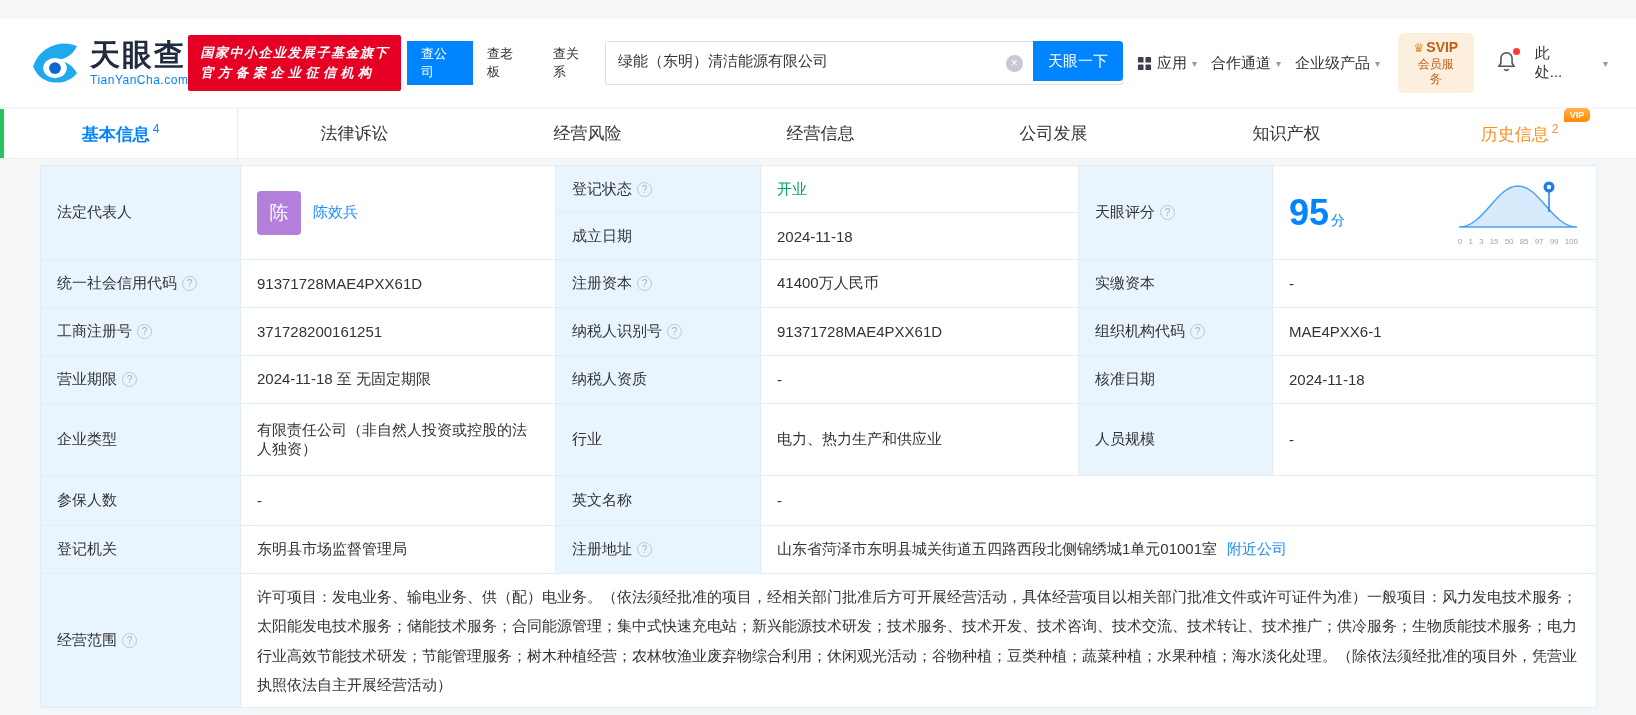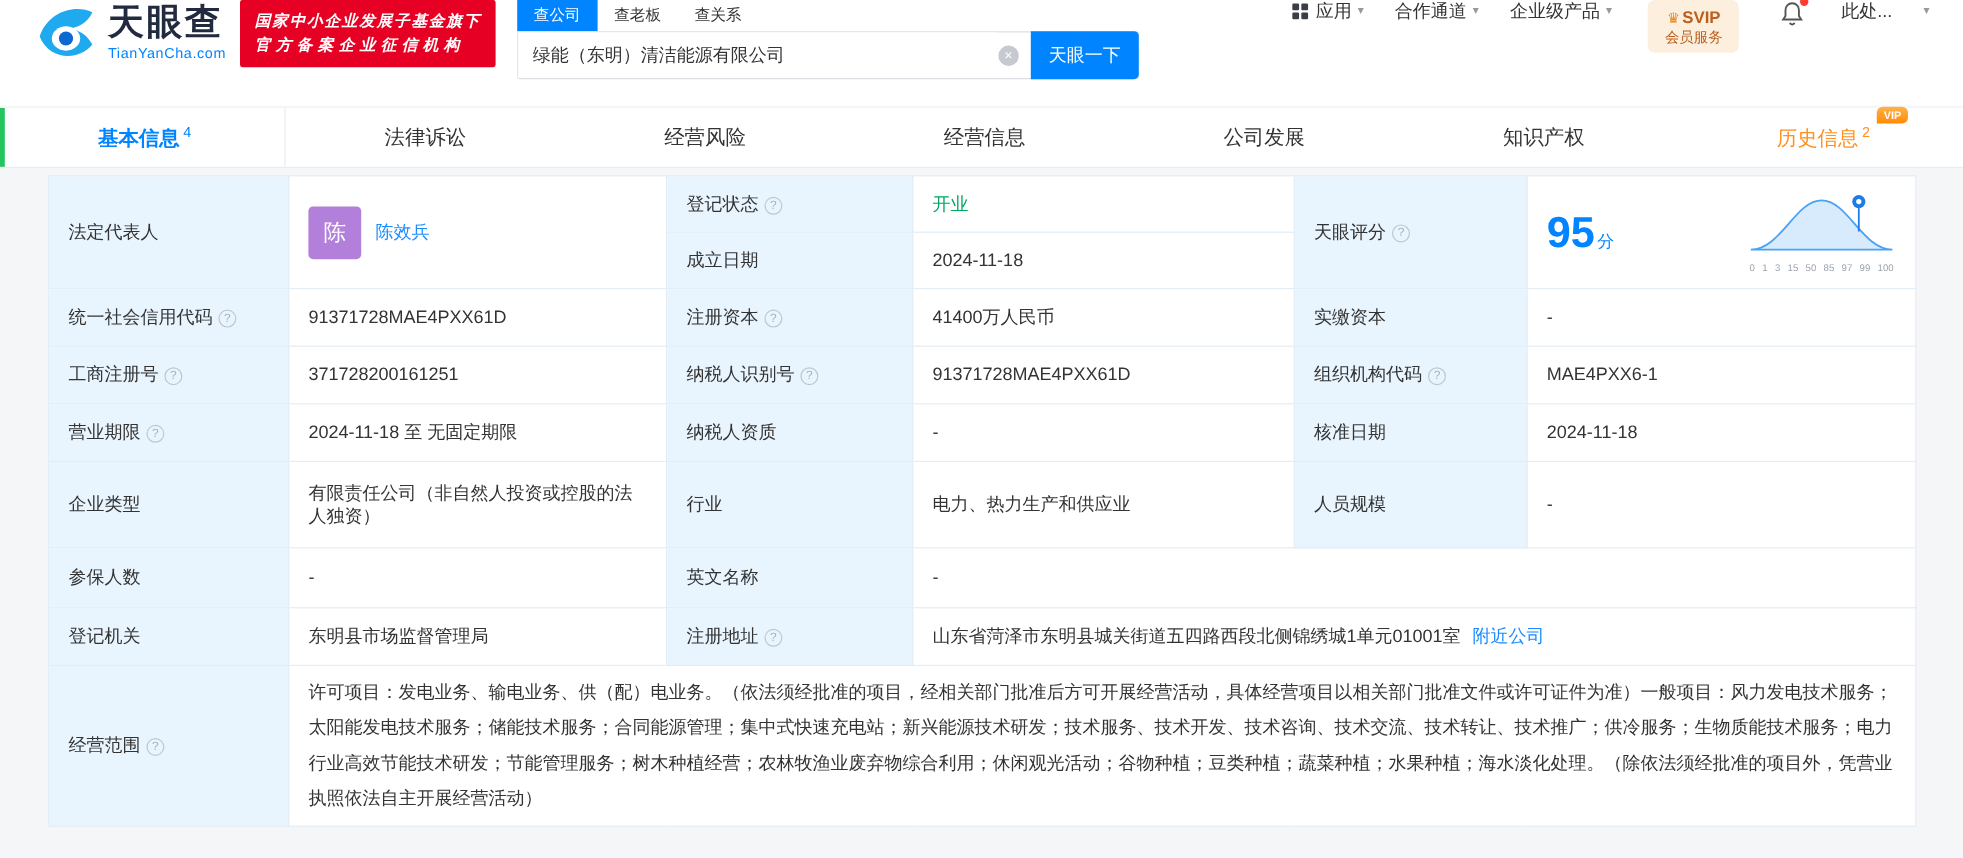--- a/index.html
+++ b/index.html
@@ -5,33 +5,33 @@
   * { box-sizing: border-box; }
   html,body { margin:0; padding:0; }
   body {
     width:1636px; height:715px; overflow:hidden; position:relative;
     background:#f4f6f8;
     font-family:"Liberation Sans","DejaVu Sans",sans-serif;
     color:#333;
   }
   
   .header {
-    height:88px; background:#fff; display:flex; align-items:flex-start;
-    padding:0 28px; gap:12px; margin-bottom:2px;
+    height:88px; background:#fff; display:flex; align-items:center;
+    padding:0 28px; gap:0; margin-bottom:2px;margin-top:19px;
   }
   .logo { display:flex; align-items:center; gap:8px; cursor:pointer; }
   .logo-text-cn { font-size:30px; font-weight:bold; color:#222a3f; line-height:1; letter-spacing:2px;}
   .logo-text-en { font-size:12px; color:#0084ff; margin-top:3px; letter-spacing:0.5px;}
   .gov-badge {
     background:#e60023; color:#fff; padding:8px 12px; border-radius:2px;
     font-size:13px; font-weight:bold; line-height:1.55; white-space:nowrap;font-style:italic;
   }
   .gov-badge .l1 { letter-spacing:1.5px; }
   .gov-badge .l2 { letter-spacing:4.5px; }
-  .search-area { display:flex; flex-direction:column; margin-left:6px; }
+  .search-area { display:flex; flex-direction:row; margin-left:6px; }
   .search-tabs { display:flex; align-items:flex-end; }
   .search-tab {
     font-size:13px; padding:4px 14px; cursor:pointer; color:#333;
   }
   .search-tab.active { background:#0084ff; color:#fff; }
   .search-box { display:flex; border:1px solid #dcdfe3; border-radius:2px; background:#fff; }
   .search-input {
     border:none; outline:none; width:400px; height:38px; padding:0 8px 0 12px;
     font-size:15px; color:#333; font-family:inherit;
   }

